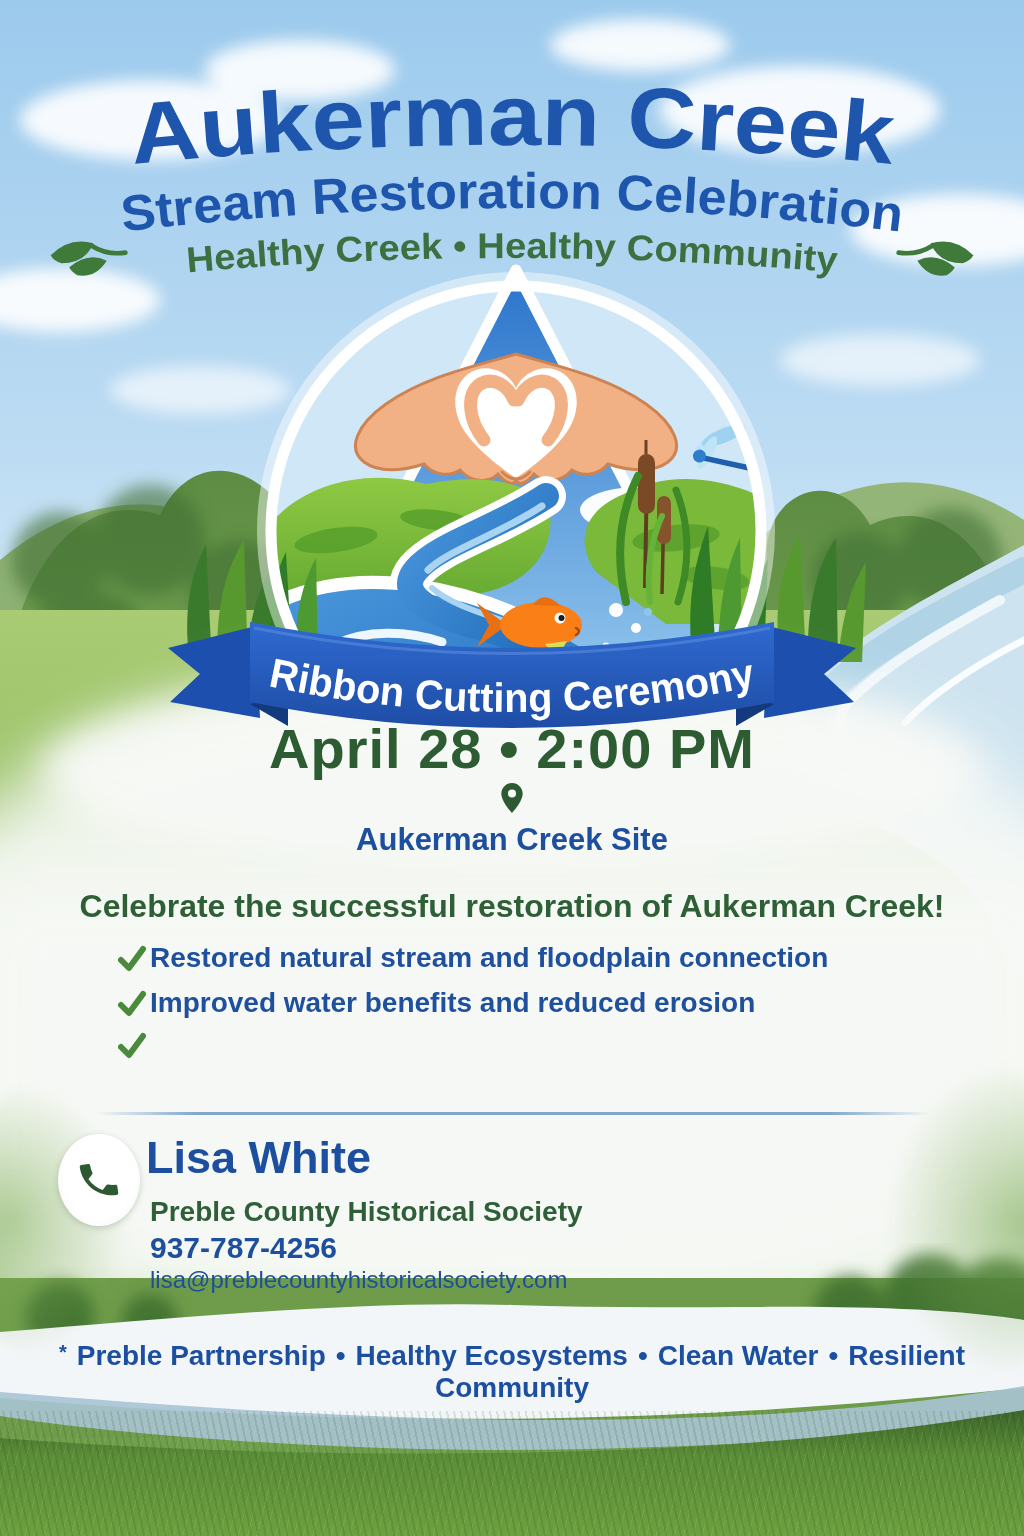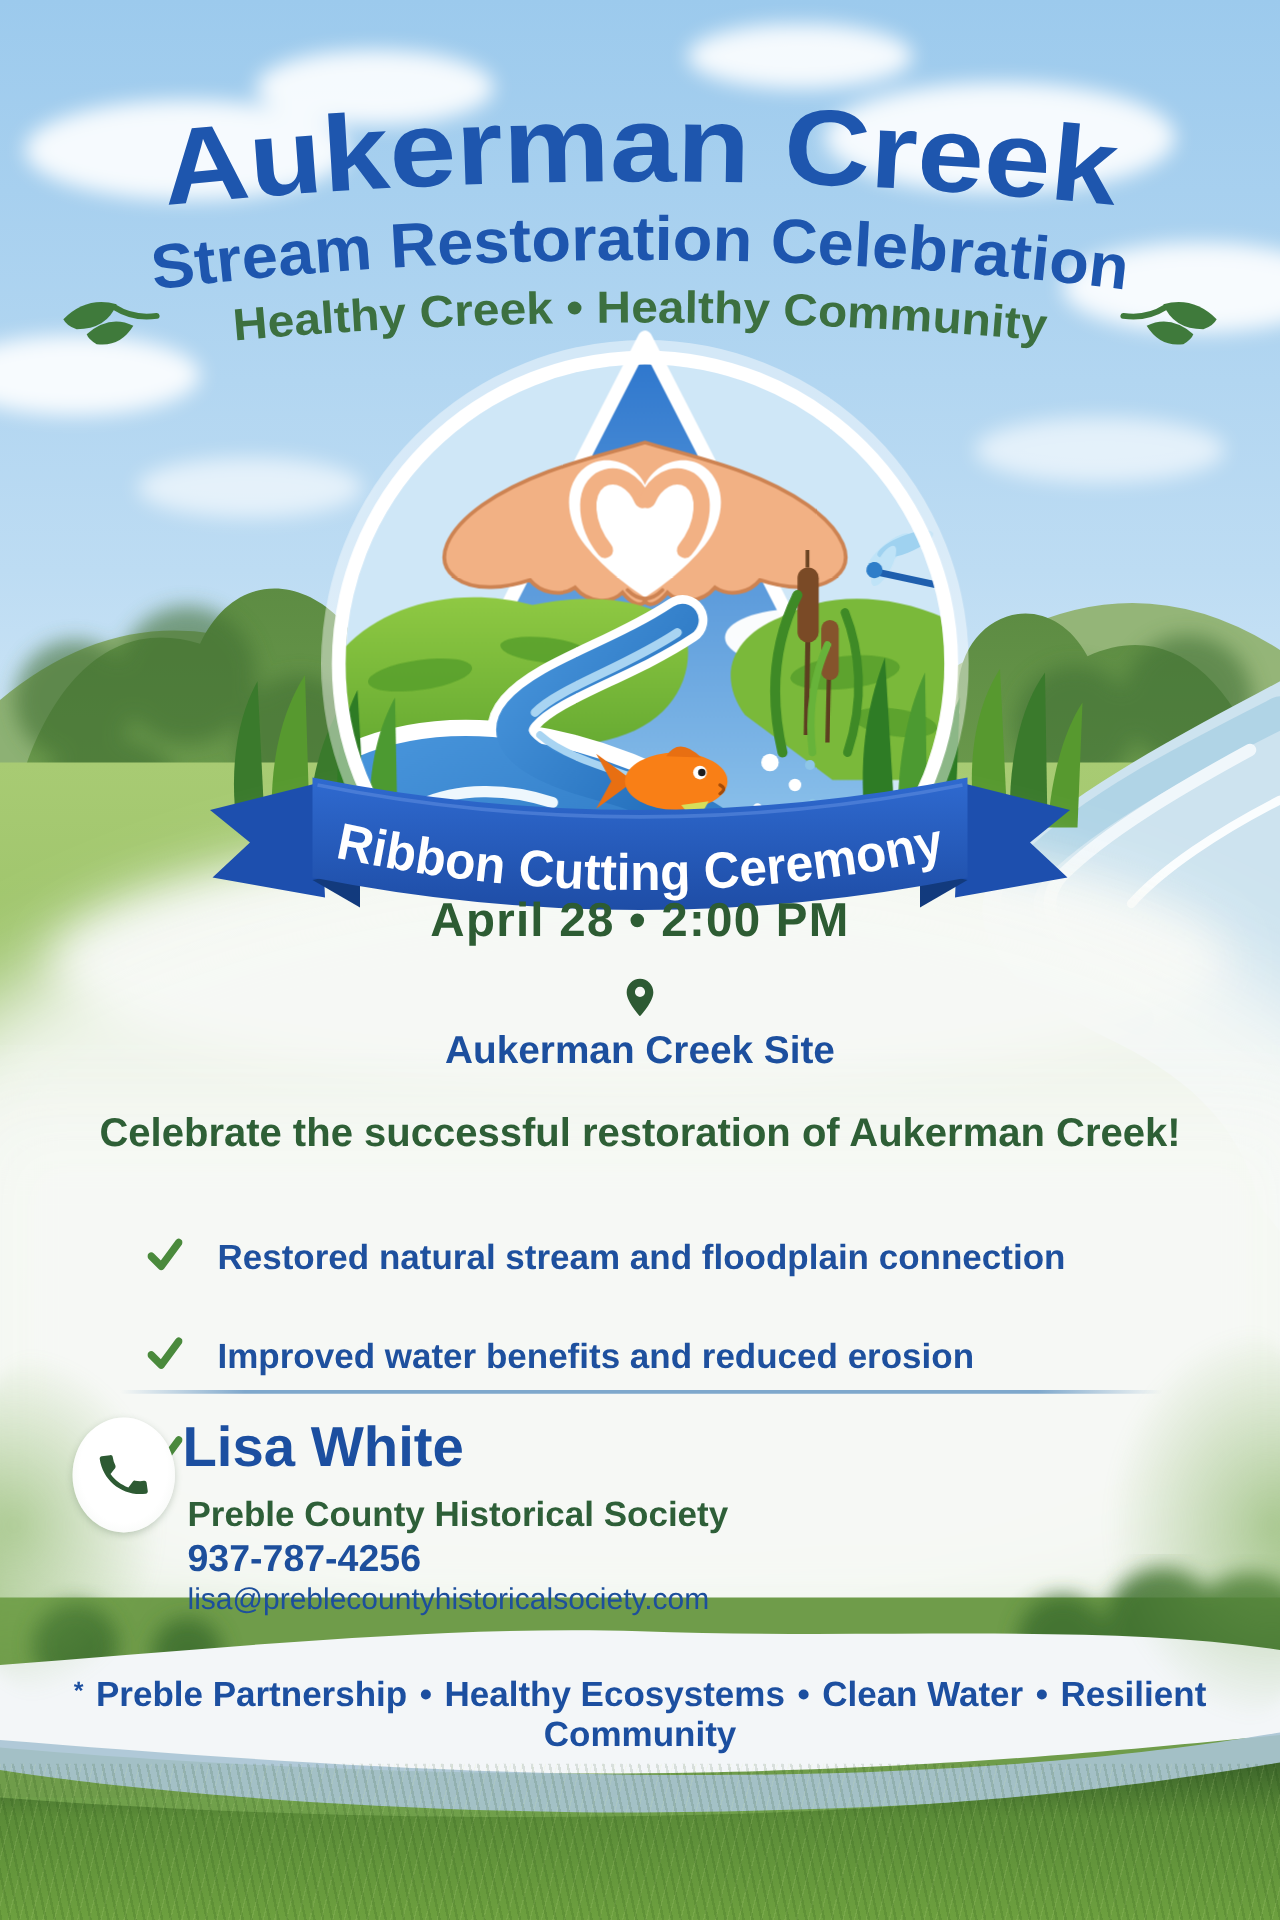--- a/index.html
+++ b/index.html
@@ -6,27 +6,27 @@
   body{
     width:1024px;height:1536px;position:relative;overflow:hidden;
     font-family:"Liberation Sans","DejaVu Sans",sans-serif;
     background:#cfe6f5;
   }
   .abs{position:absolute;}
   svg{display:block;}
 
   
   .center-line{left:0;right:0;text-align:center;}
-  #datetime{top:716px;font-size:38px;font-weight:800;color:#2d5c33;letter-spacing:1px;}
+  #datetime{top:716px;font-size:56px;font-weight:800;color:#2d5c33;letter-spacing:1px;}
   .loc-row{top:782px;left:0;right:0;display:flex;justify-content:center;align-items:center;gap:11px;}
   .loc-text{font-size:31px;font-weight:800;color:#1c4f9e;}
   #location2{top:822px;font-size:31px;font-weight:800;color:#1c4f9e;}
   #hl-heading{top:888px;font-size:32px;font-weight:800;color:#2e5f36;}
   #hl-list{top:942px;left:118px;width:810px;}
-  .hl-row{display:flex;align-items:flex-start;gap:28px;margin-bottom:14px;margin-top:48px;}
+  .hl-row{display:flex;align-items:flex-end;gap:4px;margin-bottom:14px;}
   .hl-row span{font-size:28px;font-weight:600;color:#1e509e;line-height:31px;}
   #divider{top:1112px;left:96px;width:834px;height:3px;
     background:linear-gradient(to right,rgba(127,168,204,0),#7fa8cc 12%,#7fa8cc 88%,rgba(127,168,204,0));}
   #phone-badge{left:58px;top:1134px;width:82px;height:92px;border-radius:50%;
     background:radial-gradient(ellipse at 50% 45%, #ffffff 60%, #eef2ee 100%);
     display:flex;align-items:center;justify-content:center;box-shadow:0 2px 6px rgba(60,90,60,.25);}
   #contact-name{left:146px;top:1132px;font-size:45px;font-weight:800;color:#1c4fa0;}
   #contact-org{left:150px;top:1196px;font-size:28px;font-weight:600;color:#2e5f38;}
   #contact-phone{left:150px;top:1231px;font-size:30px;font-weight:600;color:#1d4f9c;}
   #contact-email{left:150px;top:1266px;font-size:24px;font-weight:500;color:#1d4f9c;}

